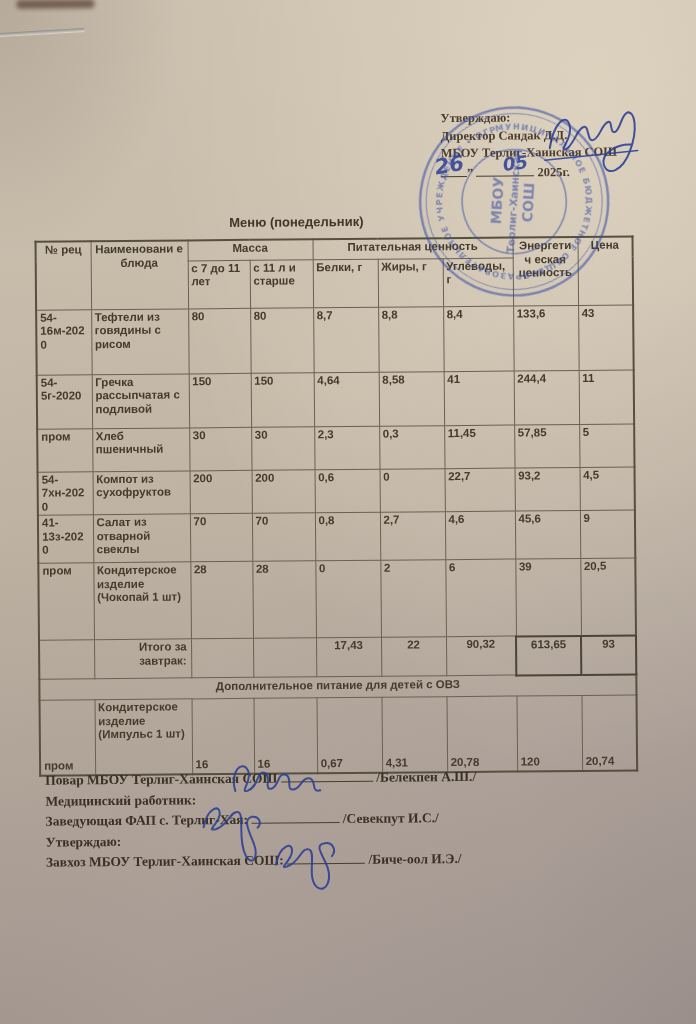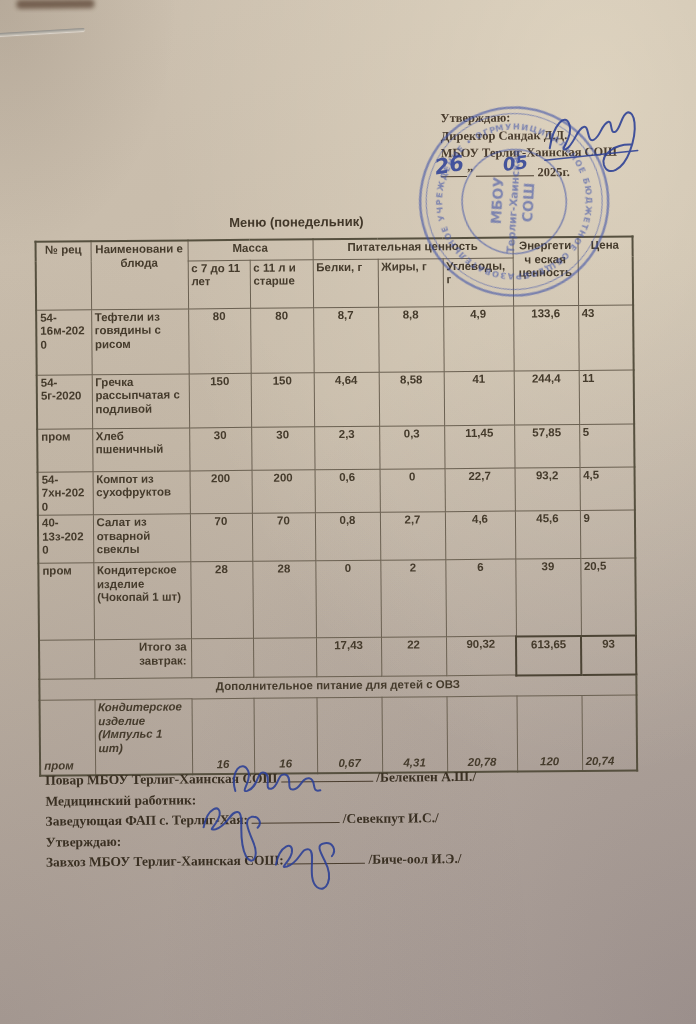--- a/index.html
+++ b/index.html
@@ -42,27 +42,27 @@
     border-collapse:collapse; table-layout:fixed;
     border:2px solid #56503f; }
   td{ border:1px solid #6b6152; padding:1px 3px; vertical-align:top;
     font-size:11.5px; font-weight:bold; color:#453b2c;
     overflow-wrap:anywhere; line-height:13.5px; }
   td.hc{ text-align:center; }
   tr.h1{ height:20px; } tr.h2{ height:48px; }
   tr.r0{height:65px;} tr.r1{height:54px;} tr.r2{height:43px;}
   tr.r3{height:40px;} tr.r4{height:48px;} tr.r5{height:77px;}
   tr.total{height:39px;} tr.ovzh{height:21px;} tr.ovzr{height:75px;}
-  td.cnum{ text-align:center; }
+  td.cnum{ text-align:left; }
   td.cprice{ }
   tr.total td{ text-align:center; }
   tr.total td.lbl{ text-align:right; padding-right:4px; }
   td.thick{ border:2.5px solid #4c4435; }
   tr.ovzh td{ text-align:center; }
-  tr.ovzr td{ vertical-align:bottom;font-style:italic; }
+  tr.ovzr td{ vertical-align:bottom; }
   tr.ovzr td.name{ vertical-align:top; }
 
   
   .footer{ position:absolute; left:42px; top:768px; width:620px;
     font-family:"Liberation Serif", serif; font-weight:bold; font-size:13.5px;
     color:#3a3023; line-height:20.5px; }
   .footer .row{ white-space:nowrap; }
 
   
   svg.overlay{ position:absolute; left:0; top:0; pointer-events:none; }
@@ -121,21 +121,21 @@
         <td>Углеводы, г</td>
       </tr>
 
       <tr class="r0">
         <td>54-16м-2020</td>
         <td>Тефтели из говядины с рисом</td>
         <td class="cnum">80</td>
         <td class="cnum">80</td>
         <td class="cnum">8,7</td>
         <td class="cnum">8,8</td>
-        <td class="cnum">4,9</td>
+        <td class="cnum">8,4</td>
         <td class="cnum">133,6</td>
         <td class="cprice">43</td>
       </tr>
       <tr class="r1">
         <td>54-5г-2020</td>
         <td>Гречка рассыпчатая с подливой</td>
         <td class="cnum">150</td>
         <td class="cnum">150</td>
         <td class="cnum">4,64</td>
         <td class="cnum">8,58</td>
@@ -159,21 +159,21 @@
         <td>Компот из сухофруктов</td>
         <td class="cnum">200</td>
         <td class="cnum">200</td>
         <td class="cnum">0,6</td>
         <td class="cnum">0</td>
         <td class="cnum">22,7</td>
         <td class="cnum">93,2</td>
         <td class="cprice">4,5</td>
       </tr>
       <tr class="r4">
-        <td>40-13з-2020</td>
+        <td>41-13з-2020</td>
         <td>Салат из отварной свеклы</td>
         <td class="cnum">70</td>
         <td class="cnum">70</td>
         <td class="cnum">0,8</td>
         <td class="cnum">2,7</td>
         <td class="cnum">4,6</td>
         <td class="cnum">45,6</td>
         <td class="cprice">9</td>
       </tr>
       <tr class="r5">

